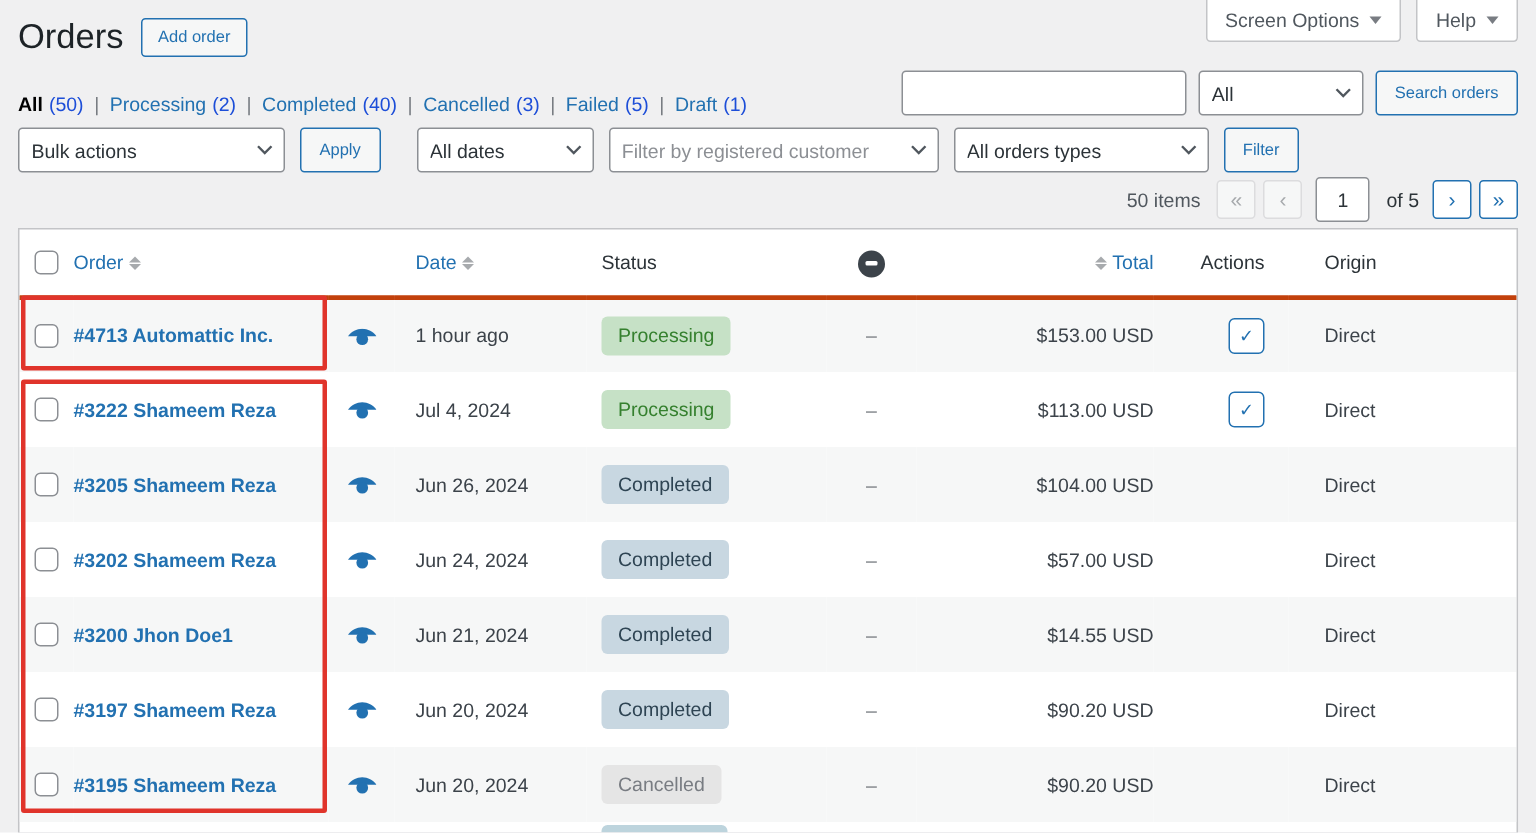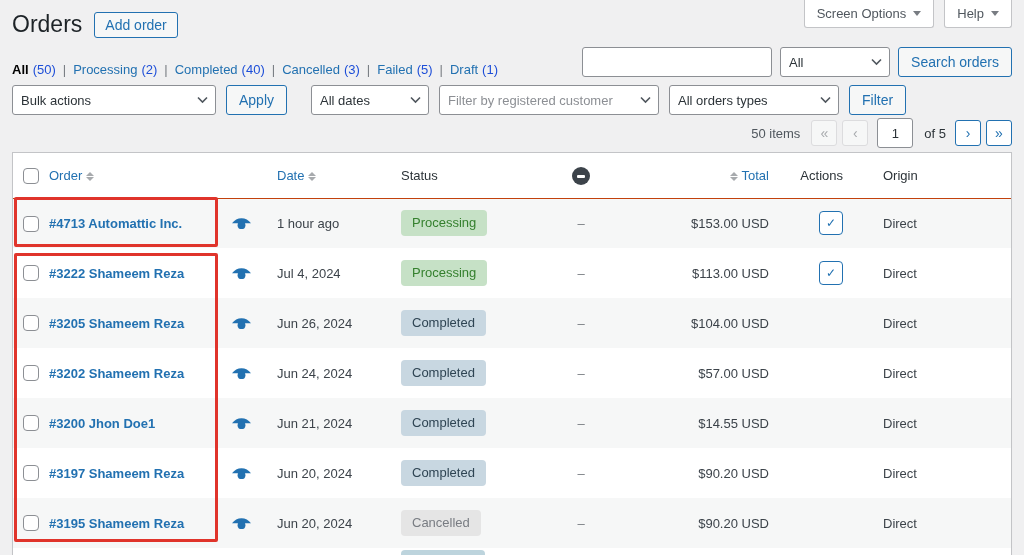--- a/index.html
+++ b/index.html
@@ -21,21 +21,21 @@
     height: 28px; padding: 0 12px; display: flex; align-items: center; gap: 7px; cursor: pointer;
   }
   .tri-down { width: 0; height: 0; border-left: 4px solid transparent; border-right: 4px solid transparent; border-top: 5px solid #787c82; }
 
   
   .page-header { display: flex; align-items: center; gap: 12px; padding: 9px 12px 0; height: 41px; }
   .page-title { font-size: 23px; font-weight: 400; color: #1d2327; line-height: 1.2; }
   .btn {
     display: inline-flex; align-items: center; justify-content: center;
     background: #f6f7f7; border: 1px solid #2271b1; border-radius: 3px;
-    color: #2271b1; font-size: 14px; cursor: pointer; font-family: inherit;
+    color: #2271b1; font-size: 11px; cursor: pointer; font-family: inherit;
   }
   .btn-add { height: 26px; padding: 0 10px; }
   .btn-std { height: 30px; padding: 0 12px; }
 
   
   .filters-row { display: flex; justify-content: space-between; align-items: flex-end; padding: 0 12px; margin-top: 6px; height: 30px; }
   .subsubsub { list-style: none; display: flex; align-items: center; white-space: nowrap; }
   .subsubsub li { display: flex; align-items: center; }
   .subsubsub li:not(:last-child)::after { content: "|"; color: #787c82; margin: 0 7px; }
   .subsubsub a { text-decoration: none; color: #2271b1; cursor: pointer; }
@@ -48,21 +48,21 @@
   }
   .search-input { width: 190px; }
   .select-wrap { position: relative; display: inline-block; }
   .select-wrap select {
     appearance: none; -webkit-appearance: none; -moz-appearance: none;
     height: 30px; width: 100%; background: #fff; border: 1px solid #8c8f94; border-radius: 3px;
     font-family: inherit; font-size: 13px; color: #2c3338; padding: 0 26px 0 8px; cursor: pointer;
   }
   .select-wrap .chev { position: absolute; right: 8px; top: 50%; transform: translateY(-50%); pointer-events: none; }
   .w-all { width: 110px; }
-  .w-bulk { width: 204px; }
+  .w-bulk { width: 178px; }
   .w-dates { width: 118px; }
   .w-types { width: 170px; }
   .w-customer { width: 220px; }
   .w-customer select { color: #8c8f94; }
 
   
   .toolbar { display: flex; align-items: center; padding: 0 12px; margin-top: 8px; height: 30px; gap: 10px; }
   .toolbar .gap { width: 4px; }
 
   
@@ -77,21 +77,21 @@
   .page-input { width: 36px; height: 26px; text-align: center; margin: 0 4px; }
   .of-pages { color: #2c3338; margin: 0 4px 0 2px; }
 
   
   .table-card {
     position: relative; margin: 5px 12px 0; background: #fff;
     border: 1px solid #c3c4c7; box-shadow: 0 1px 1px rgba(0,0,0,.04);
     height: 404px; overflow: hidden;
   }
   table { width: 100%; border-collapse: collapse; font-size: 13px; table-layout: fixed; }
-  thead th { height: 45px; border-bottom: 1px solid #c2410c; text-align: left; font-weight: 400; color: #2c3338; }
+  thead th { height: 45px; border-bottom: 3px solid #c2410c; text-align: left; font-weight: 400; color: #2c3338; }
   tbody td { height: 50px; color: #3c434a; }
   tbody tr:nth-child(odd) { background: #f6f7f7; }
   tbody tr:nth-child(even) { background: #fff; }
 
   .col-order-link { color: #2271b1; font-weight: 700; text-decoration: none; cursor: pointer; }
   th.sortable { color: #2271b1; cursor: pointer; }
   .sort-arrows { display: inline-flex; flex-direction: column; gap: 1px; margin: 0 4px; vertical-align: middle; }
   .sort-arrows .up { width: 0; height: 0; border-left: 4px solid transparent; border-right: 4px solid transparent; border-bottom: 4px solid #a7aaad; }
   .sort-arrows .down { width: 0; height: 0; border-left: 4px solid transparent; border-right: 4px solid transparent; border-top: 4px solid #a7aaad; }
 

